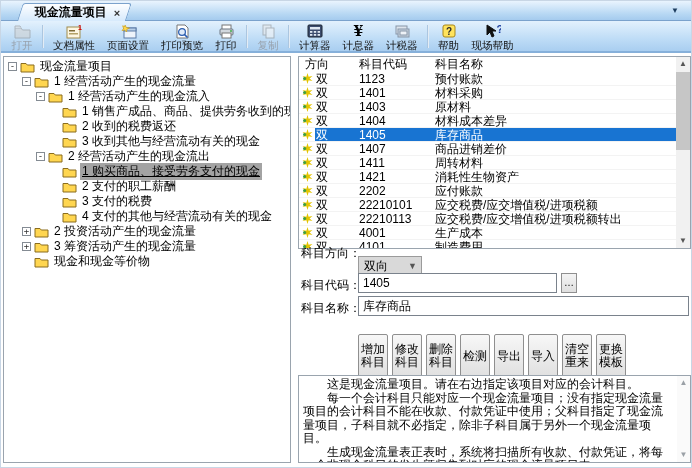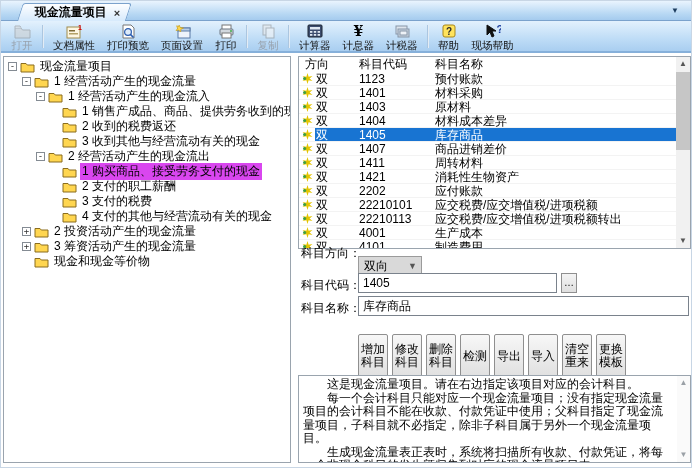--- a/index.html
+++ b/index.html
@@ -34,21 +34,21 @@
   
   .tree { position:absolute; left:2px; top:55px; width:288px; height:407px;
     background:#fff; border:1px solid #9aa4ae; overflow:hidden; padding-top:2px; }
   .trow { height:15px; display:flex; align-items:center; white-space:nowrap; font-size:12px; }
   .ind0{padding-left:4px}.ind1{padding-left:18px}.ind2{padding-left:32px}.ind3{padding-left:46px}
   .ebox { width:9px; height:9px; border:1px solid #848b93; background:#fff; font-size:9px;
     line-height:7px; text-align:center; color:#333; margin-right:3px; flex:0 0 9px;
     font-family:"DejaVu Sans Mono",monospace; }
   .espace { width:12px; flex:0 0 12px; }
   .tlab { padding:0 2px; }
-  .tlab.sel { background:#d946ef; }
+  .tlab.sel { background:#a3a3a3;text-decoration:underline; }
   .fold { margin-right:3px; flex:0 0 15px; }
 
   
   .grid { position:absolute; left:297px; top:55px; width:393px; height:193px;
     background:#fff; border:1px solid #9aa4ae; overflow:hidden; }
   .gh { display:flex; height:15px; line-height:15px; font-size:12px;justify-content:center; }
   .gr { display:flex; height:14px; line-height:14px; font-size:12px; border-bottom:1px solid #f3f3f3; }
   .icell { flex:0 0 16px; display:flex; align-items:center; justify-content:center; background:#fff; }
   .rrest { flex:1; display:flex; }
   .cdir { flex:0 0 44px; padding-left:1px; }
@@ -124,37 +124,37 @@
             <rect x="1" y="3" width="13" height="11" fill="#fdf7e2" stroke="#a08b4c"></rect>
             <rect x="3" y="6" width="6" height="1.5" fill="#7d6a34"></rect>
             <rect x="3" y="9" width="9" height="1.5" fill="#b4a267"></rect>
             <text x="12" y="6" font-size="7" font-weight="bold" fill="#d00000">1</text>
           </svg>
       </span>
       <span class="tlabel">文档属性</span>
     </div>
     <div class="tbtn">
       <span class="ticon">
+        <svg width="17" height="15" viewBox="0 0 17 15">
+            <rect x="4" y="4" width="12" height="10" fill="#eef4fb" stroke="#5a7aa6"></rect>
+            <rect x="4" y="4" width="12" height="3" fill="#b8cfe8" stroke="#5a7aa6"></rect>
+            <path d="M5 1l1.4 2.6L9.5 4 6.9 5.2 6.6 8 4.7 6 2 6.6 3.6 4.4 2.6 1.8 5 2.6z" fill="#ffd84d" stroke="#c79a12" stroke-width=".6"></path>
+          </svg>
+      </span>
+      <span class="tlabel">页面设置</span>
+    </div>
+    <div class="tbtn">
+      <span class="ticon">
         <svg width="15" height="15" viewBox="0 0 15 15">
             <path d="M2 1h8l3 3v10H2z" fill="#fff" stroke="#777"></path>
             <circle cx="7" cy="8" r="3.4" fill="rgba(190,215,245,.5)" stroke="#2a5db0" stroke-width="1.2"></circle>
             <line x1="9.4" y1="10.4" x2="12.5" y2="13.5" stroke="#2a5db0" stroke-width="1.6"></line>
           </svg>
       </span>
       <span class="tlabel">打印预览</span>
-    </div>
-    <div class="tbtn">
-      <span class="ticon">
-        <svg width="17" height="15" viewBox="0 0 17 15">
-            <rect x="4" y="4" width="12" height="10" fill="#eef4fb" stroke="#5a7aa6"></rect>
-            <rect x="4" y="4" width="12" height="3" fill="#b8cfe8" stroke="#5a7aa6"></rect>
-            <path d="M5 1l1.4 2.6L9.5 4 6.9 5.2 6.6 8 4.7 6 2 6.6 3.6 4.4 2.6 1.8 5 2.6z" fill="#ffd84d" stroke="#c79a12" stroke-width=".6"></path>
-          </svg>
-      </span>
-      <span class="tlabel">页面设置</span>
     </div>
     <div class="tbtn">
       <span class="ticon">
         <svg width="17" height="15" viewBox="0 0 17 15">
             <rect x="4" y="1" width="9" height="5" fill="#fff" stroke="#777"></rect>
             <rect x="2" y="5" width="13" height="6" rx="1" fill="#d2d8de" stroke="#6d7782"></rect>
             <rect x="4" y="9" width="9" height="5" fill="#fff" stroke="#777"></rect>
             <circle cx="13" cy="7" r="1" fill="#3fae49"></circle>
           </svg>
       </span>

